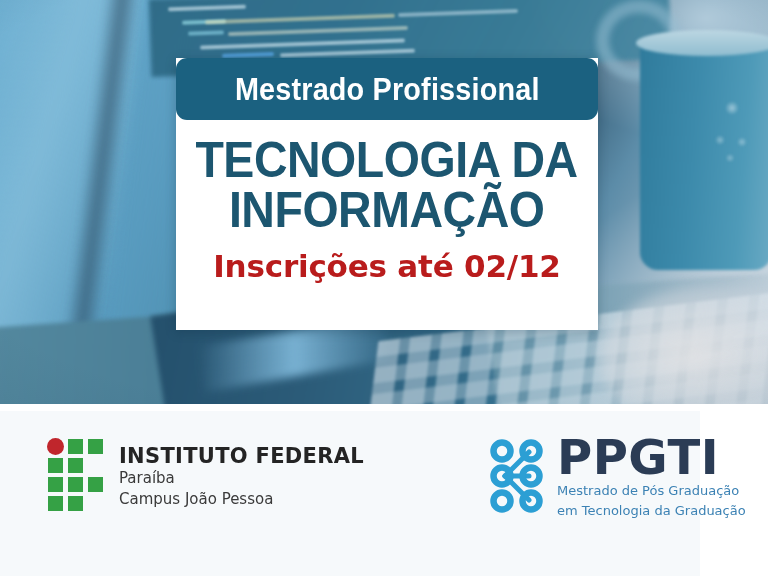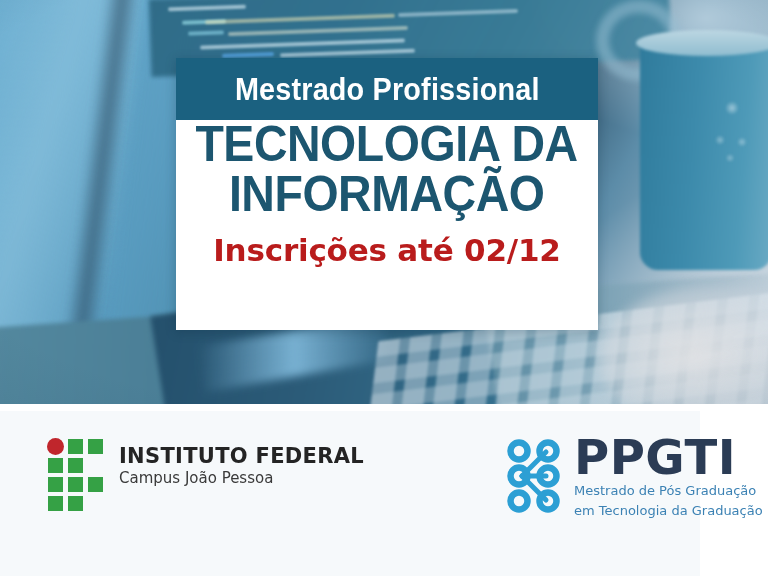--- a/index.html
+++ b/index.html
@@ -204,37 +204,38 @@
     height: 272px;
     background: #ffffff;
     box-shadow: 0 2px 10px rgba(10,40,60,0.25);
   }
   .ribbon {
     height: 62px;
     background: #1b6180;
     display: flex;
     align-items: center;
     justify-content: center;
+    border-radius: 11px;
   }
   .ribbon-text {
     color: #ffffff;
     font-size: 32px;
     font-weight: 700;
     letter-spacing: 0.2px;
     transform: scaleX(0.90);
     white-space: nowrap;
     font-family: "Liberation Sans Narrow", "Liberation Sans", sans-serif;
   }
   .card-body {
     height: 210px;
     display: flex;
     flex-direction: column;
     align-items: center;
     justify-content: flex-start;
-    padding-top: 0;
+    padding-top: 16px;
     box-sizing: border-box;
   }
   .title-line {
     color: #1c5670;
     font-size: 50px;
     font-weight: 700;
     line-height: 0.96;
     letter-spacing: -0.5px;
     transform: scaleX(0.93);
     white-space: nowrap;
@@ -316,21 +317,21 @@
     font-weight: 400;
     line-height: 1.28;
     white-space: nowrap;
     margin-top: 2px;
     font-family: "DejaVu Sans", sans-serif;
   }
 
   
   .ppgti {
     position: absolute;
-    left: 503px;
+    left: 486px;
     top: 24px;
     display: flex;
     align-items: flex-start;
   }
   .ppgti-nodes { flex: none; margin-top: 3px; }
   .ppgti-text { margin-left: 9px; }
   .ppgti-word {
     color: #2b3c55;
     font-size: 48px;
     font-weight: 700;
@@ -409,20 +410,21 @@
           <div class="ifpb-cell" style="left:0px;  top:19px;"></div>
           <div class="ifpb-cell" style="left:20px; top:19px;"></div>
           <div class="ifpb-cell" style="left:0px;  top:38px;"></div>
           <div class="ifpb-cell" style="left:20px; top:38px;"></div>
           <div class="ifpb-cell" style="left:40px; top:38px;"></div>
           <div class="ifpb-cell" style="left:0px;  top:57px;"></div>
           <div class="ifpb-cell" style="left:20px; top:57px;"></div>
         </div>
         <div class="ifpb-text">
           <div class="ifpb-main">INSTITUTO FEDERAL</div>
+          <div class="ifpb-sub">Paraíba</div>
           <div class="ifpb-sub">Campus João Pessoa</div>
         </div>
       </div>
 
       <div class="ppgti">
         <div class="ppgti-nodes">
           <svg width="62" height="76" viewBox="0 0 62 76" aria-hidden="true">
             <g stroke="#2c9fd4" stroke-width="5" fill="none" stroke-linecap="round">
               <line x1="43" y1="14" x2="19" y2="38"></line>
               <line x1="19" y1="38" x2="43" y2="62"></line>

